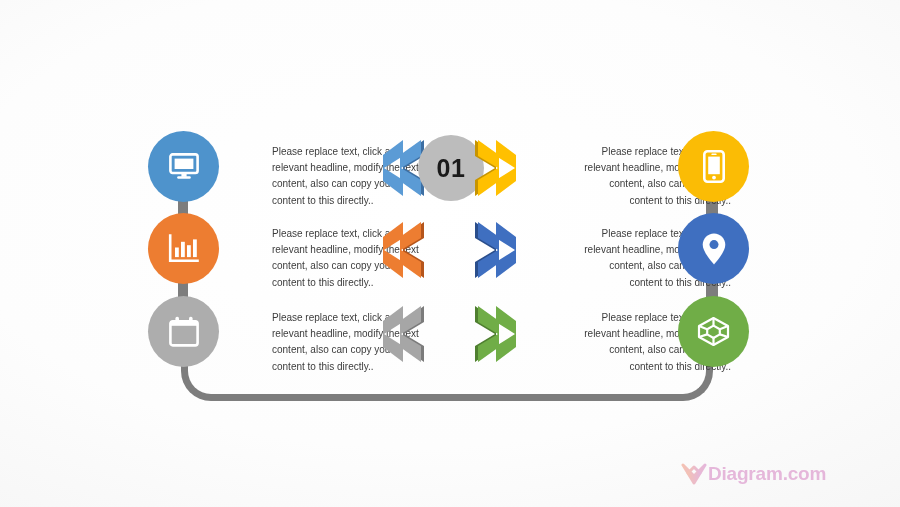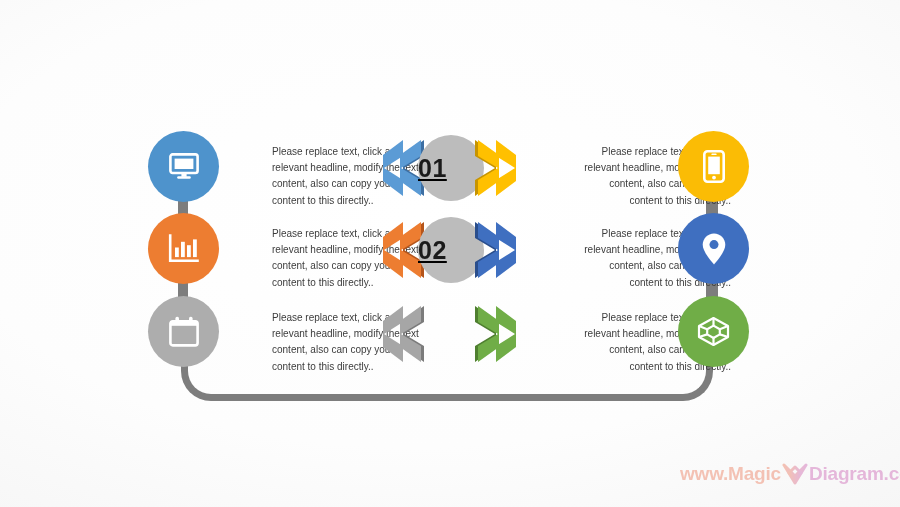--- a/index.html
+++ b/index.html
@@ -43,21 +43,21 @@
   .node svg { display: block; }
 
   
   .numcircle {
     position: absolute;
     width: 66px; height: 66px;
     border-radius: 50%;
     background: #bcbcbc;
     display: flex;
     align-items: center;
-    text-decoration: underline;
+    justify-content: center;
   }
   .numcircle span {
     font-family: "Liberation Sans", sans-serif;
     font-size: 25px;
     font-weight: 700;
     color: #1a1a1a;
     letter-spacing: 0.5px;
     line-height: 1;
   }
 
@@ -166,23 +166,20 @@
   <div class="blurb left" style="left:228px; top:226px;">Please replace text, click add relevant headline, modify the text content, also can copy your content to this directly..</div>
 
   <div class="arrow" style="left:383px; top:221px;">
     <svg width="42" height="58" viewBox="0 0 42 58">
       <polygon points="41,1 41,17 21,29 41,41 41,57 20,42 20,16" fill="#b5551b"></polygon>
       <polygon points="20,1 20,17 1,29 20,41 20,57 0,42 0,16" fill="#ed7d31"></polygon>
       <polygon points="38,1 38,17 18,29 38,41 38,57 17,42 17,16" fill="#ed7d31"></polygon>
     </svg>
   </div>
 
-  <div class="numcircle" style="left:418px; top:217px;">
-    <span>02</span>
-  </div>
 
   <div class="arrow" style="left:474px; top:221px;">
     <svg width="42" height="58" viewBox="0 0 42 58">
       <polygon points="1,1 1,17 21,29 1,41 1,57 22,42 22,16" fill="#2a4e8c"></polygon>
       <polygon points="22,1 22,17 41,29 22,41 22,57 42,42 42,16" fill="#3f6fc0"></polygon>
       <polygon points="4,1 4,17 24,29 4,41 4,57 25,42 25,16" fill="#3f6fc0"></polygon>
     </svg>
   </div>
 
   <div class="blurb right" style="left:539px; top:226px;">Please replace text, click add relevant headline, modify the text content, also can copy your content to this directly..</div>
@@ -239,21 +236,20 @@
           <line x1="2" y1="21" x2="10.2" y2="18.4"></line>
           <line x1="31" y1="21" x2="22.8" y2="18.4"></line>
           <line x1="16.5" y1="2" x2="16.5" y2="9.6"></line>
           <line x1="16.5" y1="29" x2="16.5" y2="22"></line>
         </g>
       </svg>
     </span>
   </div>
 
   <div id="logo">
-    <span class="seg-a">www.Magic</span>
     <span class="mark">
       <svg width="26" height="24" viewBox="0 0 26 24">
         <defs>
           <linearGradient id="bw" x1="0" y1="0" x2="1" y2="0">
             <stop offset="0%" stop-color="#f0a08a"></stop>
             <stop offset="100%" stop-color="#d98fc8"></stop>
           </linearGradient>
         </defs>
         <g fill="none" stroke="url(#bw)" stroke-width="3" stroke-linejoin="round">
           <polygon points="2,3 13,14 24,3 24,3 13,21 2,3"></polygon>

